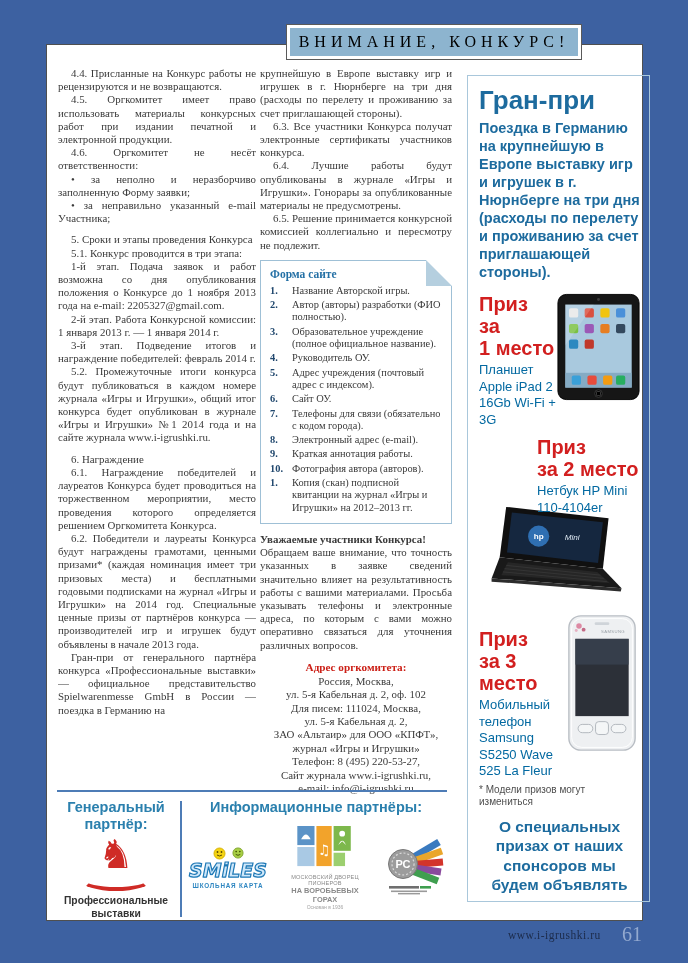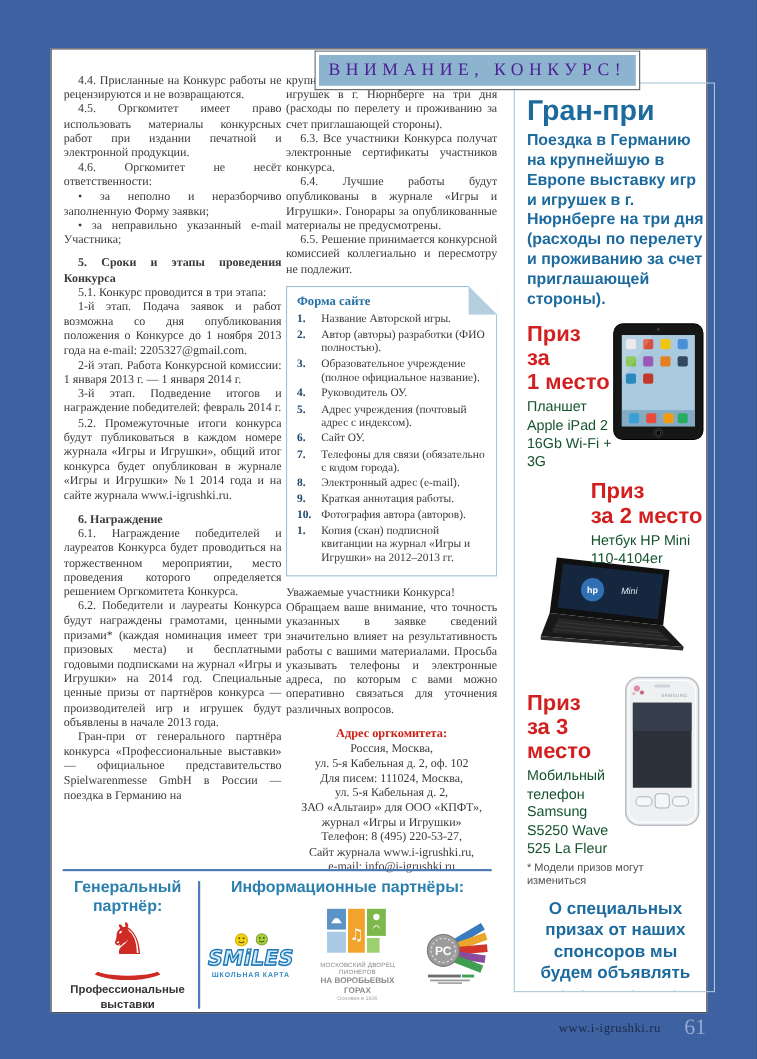--- a/index.html
+++ b/index.html
@@ -2,48 +2,48 @@
 <html><head>
 <meta charset="utf-8">
 <style>
   html,body{margin:0;padding:0;background:#2c4a7e;}
   .canvas{position:relative;width:688px;height:963px;background:#3d61a1;overflow:hidden;
           font-family:"Liberation Serif",serif;}
   .page{position:absolute;left:46px;top:44px;width:597px;height:877px;background:#ffffff;
         border:1px solid #4f4f4f;box-sizing:border-box;}
   .banner{position:absolute;left:287px;top:25px;width:294px;height:34px;background:#8db4cf;
         border:3px solid #ffffff;box-shadow:0 0 0 1px #5a5a5a;box-sizing:border-box;z-index:6;
-        color:#4c1d95;font:400 16px/27px "Liberation Serif",serif;letter-spacing:5px;text-align:center;
-        white-space:nowrap;overflow:hidden;margin-top:22px;}
+        color:#000000;font:400 16px/27px "Liberation Serif",serif;letter-spacing:5px;text-align:center;
+        white-space:nowrap;overflow:hidden;}
   
   .col-left{position:absolute;left:11px;top:22px;width:198px;height:744px;overflow:hidden;}
   .col-mid{position:absolute;left:213px;top:22px;width:192px;height:744px;overflow:hidden;}
   .t{font-size:10.9px;line-height:13.2px;color:#3a3a3a;text-align:justify;margin:0;}
   .ind{text-indent:13px;}
-  .b{font-weight:bold;}
+  .b{font-weight:normal;}
   .gap{margin-top:8px;}
   
   .form-box{position:relative;border:1px solid #9fc0d6;margin-top:8px;padding:6px 9px 7px;background:#fff;}
   .form-box::before{content:"";position:absolute;top:-1px;right:-1px;width:0;height:0;border-style:solid;
         border-width:0 26px 26px 0;border-color:#ffffff #ffffff #b5cfdf #b5cfdf;}
   .form-title{font:bold 11.5px/14px "Liberation Serif",serif;color:#2470a5;margin:0 0 4px;}
   .form-row{display:flex;margin:0 0 2px;}
   .form-num{width:22px;flex:none;font-weight:bold;color:#21486e;font-size:10.4px;line-height:12.3px;}
   .form-text{flex:1;font-size:10.4px;line-height:12.3px;color:#3a3a3a;}
-  .notice-title{font-weight:normal;margin-top:9px;}
+  .notice-title{font-weight:bold;margin-top:9px;}
   .comm-title{color:#cc2017;font-weight:bold;text-align:center;font-size:11.2px;margin:9px 0 2px;}
   .comm-line{text-align:center;font-size:10.9px;line-height:13.4px;color:#3a3a3a;margin:0;}
   
   .right-box{position:absolute;left:420px;top:30px;width:183px;height:827px;border:1px solid #a9c7db;
         box-sizing:border-box;padding:10px 9px 10px 11px;overflow:hidden;
         font-family:"Liberation Sans",sans-serif;}
   .grand-title{font-size:26px;font-weight:bold;color:#1d6b9e;margin:0 0 5px;line-height:28px;}
   .grand-text{font-size:14.5px;line-height:18px;font-weight:bold;color:#1d6b9e;}
   .prize-label{color:#d21f1f;font-weight:bold;font-size:20px;line-height:22px;}
-  .prize-item{font-size:13px;line-height:16.5px;color:#14532d;margin-top:3px;}
+  .prize-item{font-size:13px;line-height:16.5px;color:#0369a1;margin-top:3px;}
   .prize1{display:flex;margin-top:12px;}
   .p1-left{width:78px;flex:none;}
   .prize2{margin-top:8px;}
   .p2-ind{margin-left:58px;}
   .prize3{display:flex;margin-top:8px;}
   .p3-left{width:88px;flex:none;padding-top:14px;}
   .footnote{margin-top:4px;text-align:left;font-size:10px;line-height:12.5px;color:#4f4f4f;padding-right:2px;}
   .special{margin-top:8px;text-align:center;font-weight:bold;color:#1d6b9e;font-size:15.5px;line-height:19.5px;}
   
   .hr-line{position:absolute;left:10px;top:745px;width:390px;height:2px;background:#4d7cb6;}

